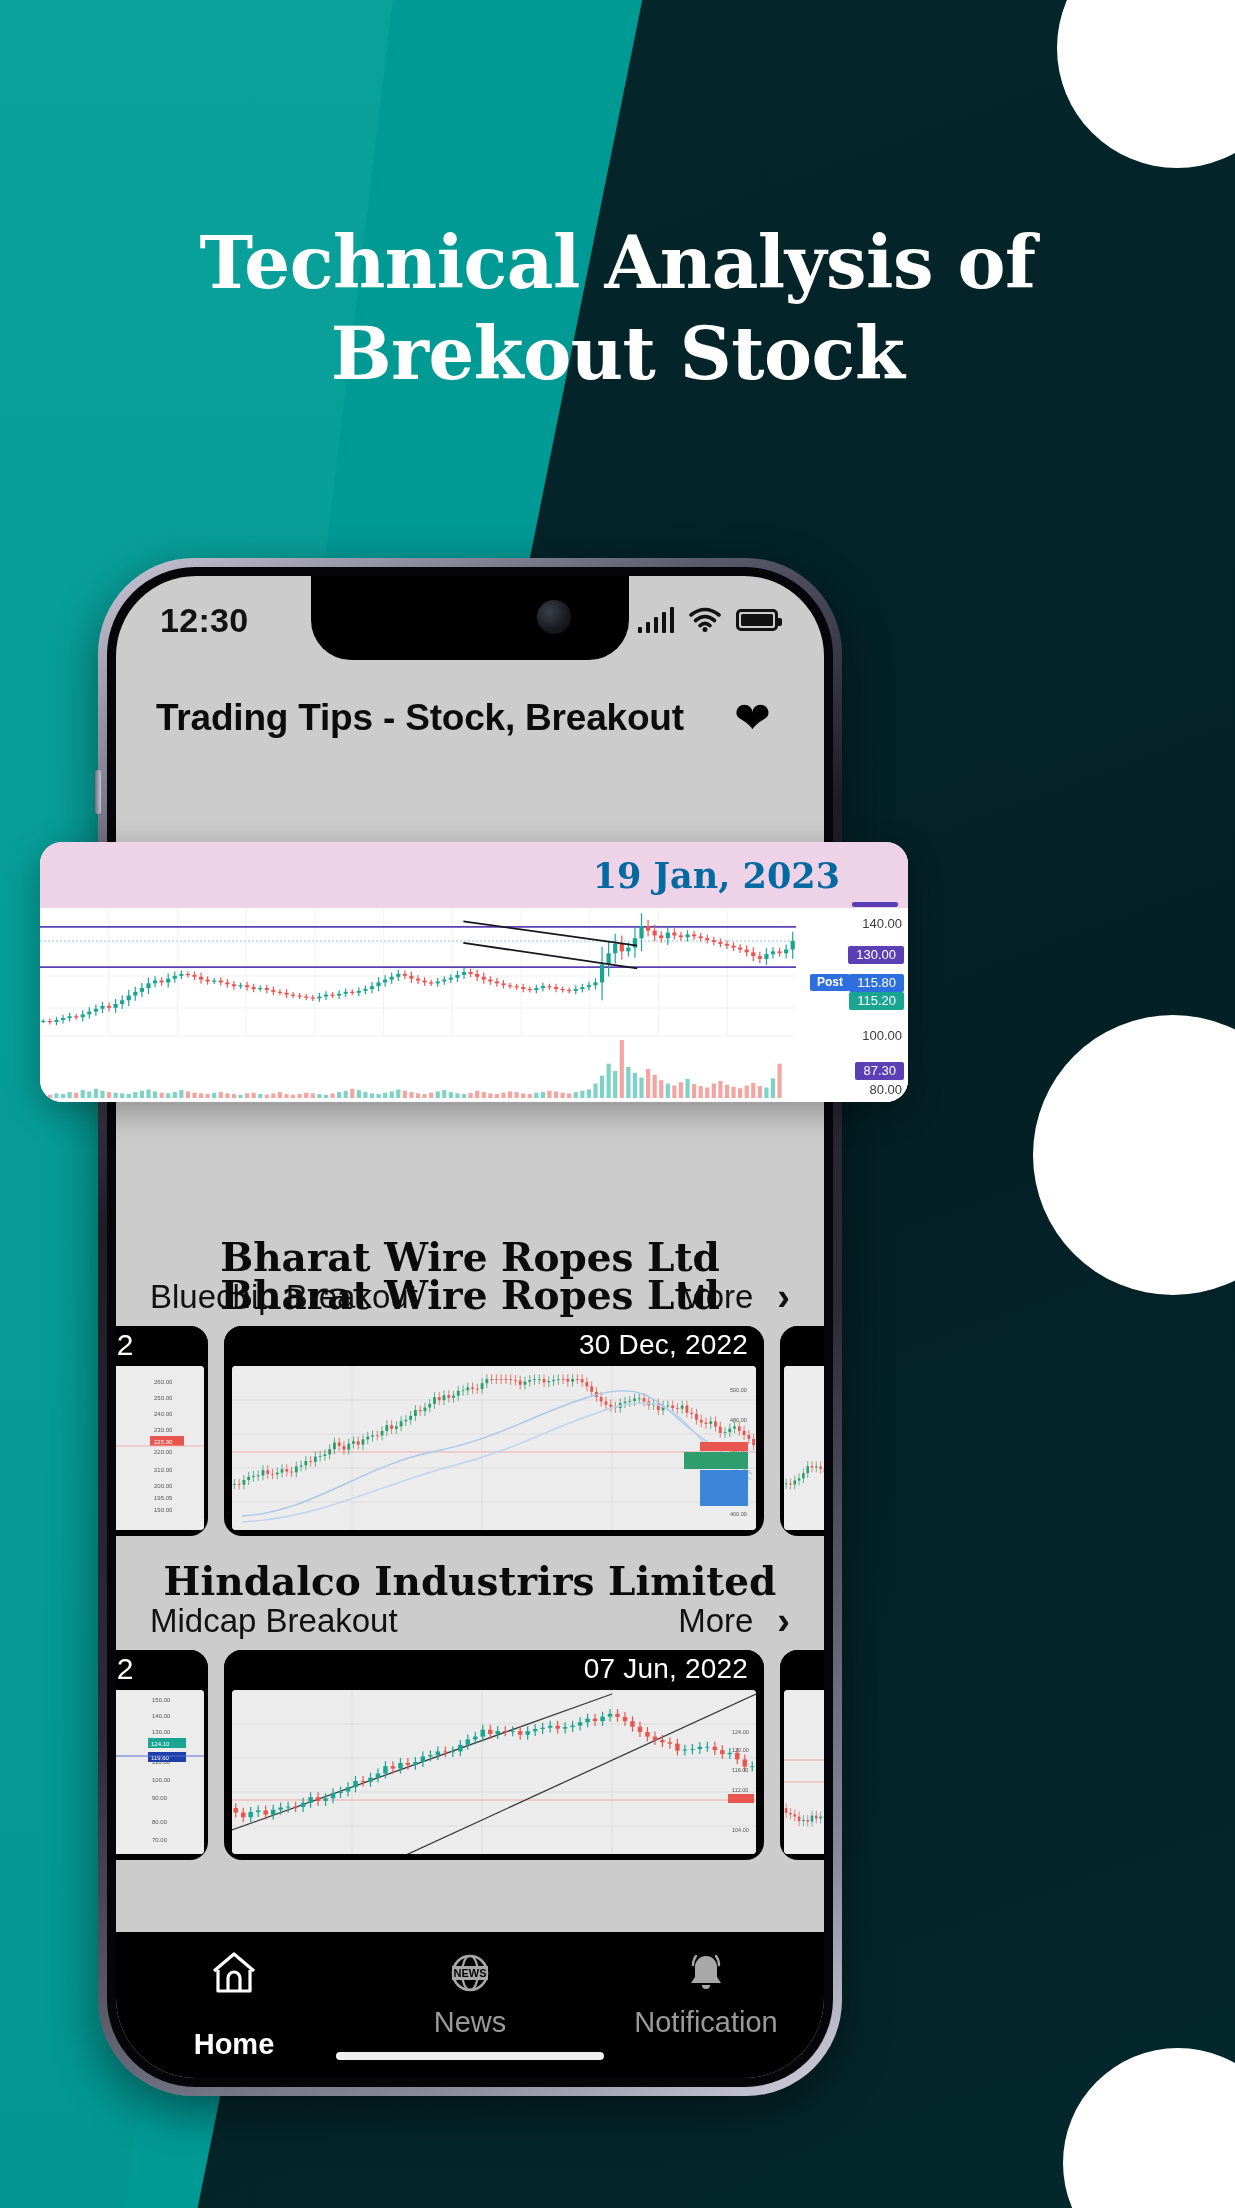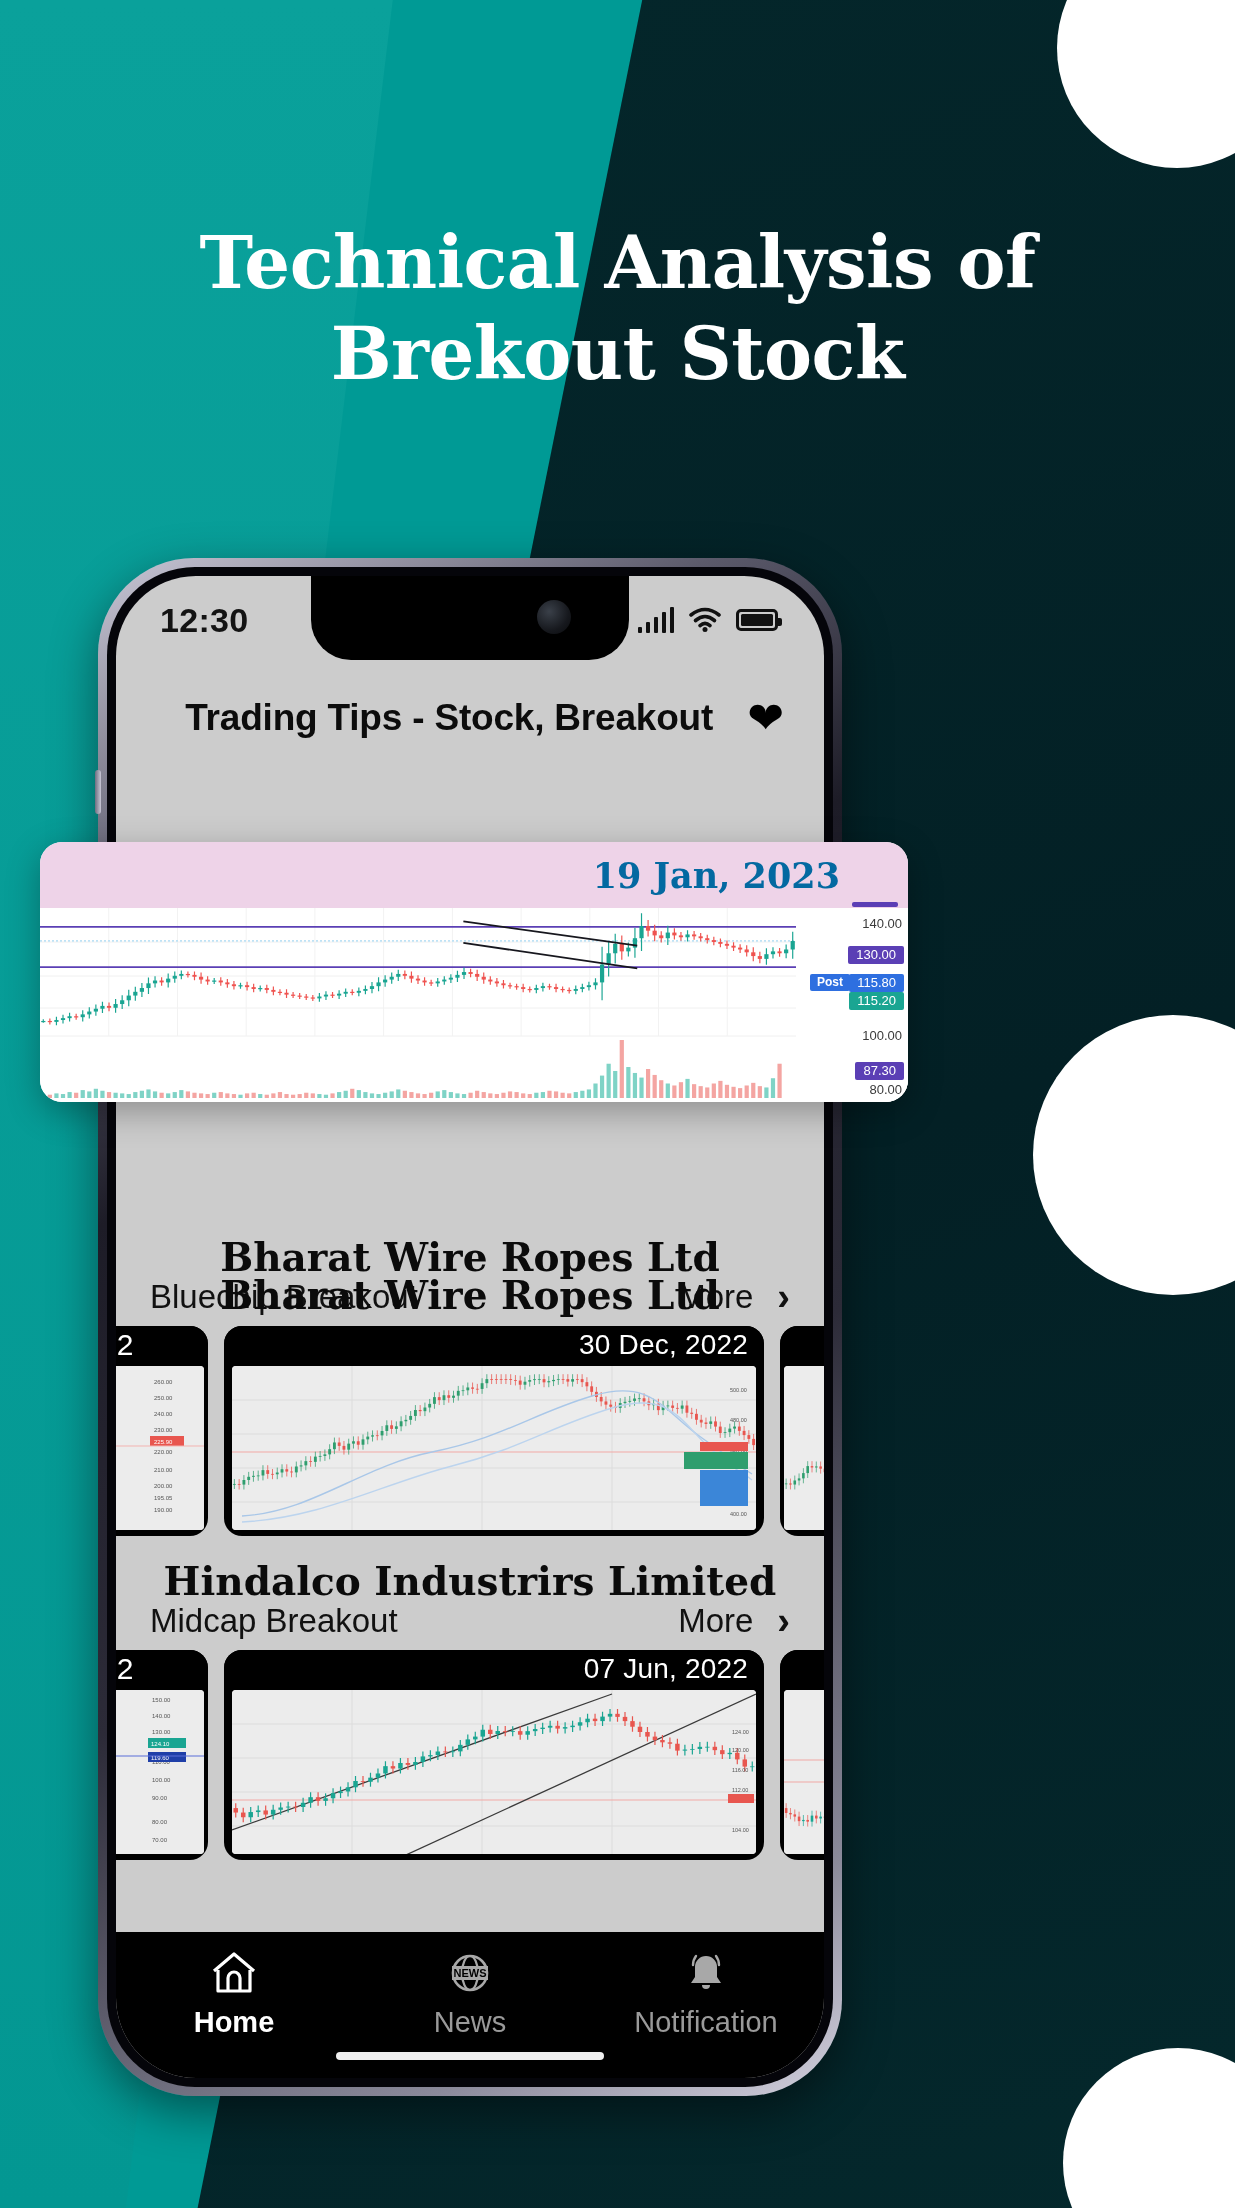--- a/index.html
+++ b/index.html
@@ -87,21 +87,21 @@
     width: 42px; height: 22px; border: 3px solid #111; border-radius: 5px;
     position: relative; padding: 2px;
   }
   #battery::after { content:""; position:absolute; right:-7px; top:6px; width:4px; height:8px; background:#111; border-radius:0 2px 2px 0; }
   #battery span { display:block; width:100%; height:100%; background:#111; border-radius:1.5px; }
 
   
   #app-header {
     position: absolute; top: 88px; left: 0; right: 0; height: 108px;
     background: #cccccc; display: flex; align-items: center;
-    justify-content: flex-end; gap: 34px; padding: 0 40px; z-index: 3;
+    justify-content: flex-start; gap: 50px; padding: 0 40px; z-index: 3;
   }
   #app-title { font-size: 37px; font-weight: 700; color: #0c0c0c; letter-spacing: -.2px; white-space: nowrap; }
   #fav-heart { font-size: 44px; color: #000; line-height: 1; }
 
   
   #app-body { position: absolute; top: 196px; left: 0; right: 0; bottom: 146px; background: #cccccc; overflow: hidden; }
 
   .section-gap-a { height: 470px; }
   .caption {
     text-align: center; font-family: "DejaVu Serif", serif; font-weight: bold;
@@ -157,21 +157,21 @@
   }
 
   
   #bottom-nav {
     position:absolute; left:0; right:0; bottom:0; height:146px; background:#000;
     display:flex; align-items:flex-start; padding-top: 14px; z-index: 6;
   }
   .nav-item { flex:1; display:flex; flex-direction:column; align-items:center; gap:6px; }
   .nav-ico { height: 54px; display:flex; align-items:center; justify-content:center; }
   .nav-lbl { font-size: 29px; color:#9a9a9a; }
-  .nav-item.active .nav-lbl { color:#ffffff; font-weight: 600; }
+  .nav-item.active .nav-lbl { color:#ffffff; font-weight: 600; margin-top: 22px; }
   #home-bar {
     position:absolute; left:50%; transform:translateX(-50%); bottom: 18px;
     width: 268px; height: 8px; border-radius: 4px; background:#efefef; z-index: 7;
   }
 
   svg { display:block; }
 </style>
 </head>
 <body>
 

